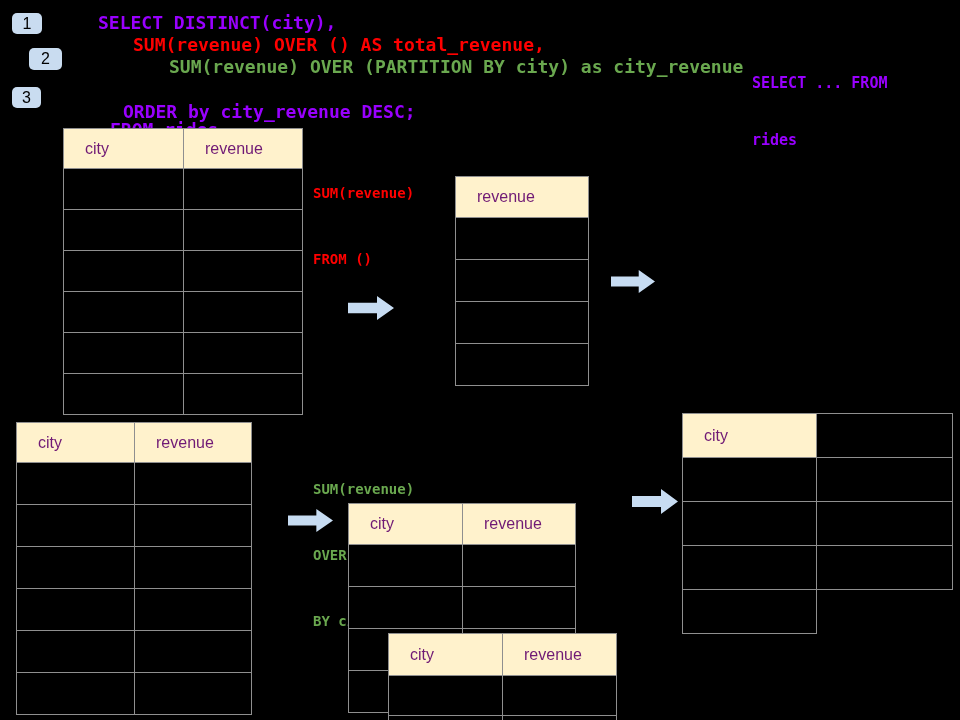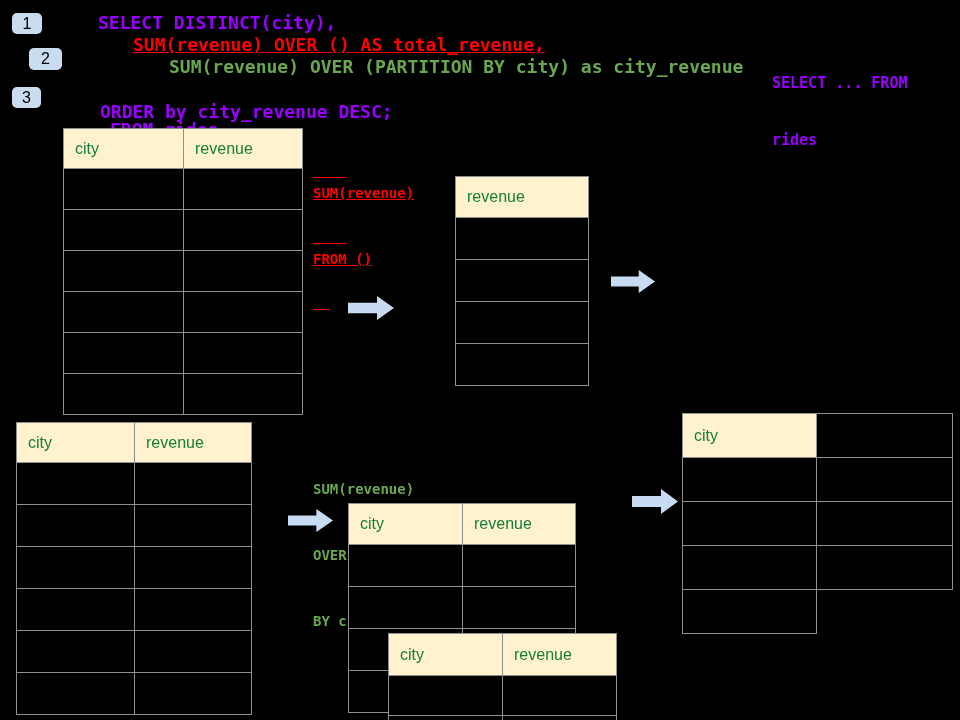--- a/index.html
+++ b/index.html
@@ -14,24 +14,24 @@
 
   
   .code {
     position: absolute;
     white-space: pre;
     font-family: "DejaVu Sans Mono", "Liberation Mono", monospace;
     font-weight: 700;
     font-size: 18px;
     line-height: 21px;
   }
-  .code-sm { font-size: 15px; line-height: 19px; margin-left: 20px; }
+  .code-sm { font-size: 15px; line-height: 19px; }
   .code-label { font-size: 14px; line-height: 22px; }
   .c-purple { color: var(--sql-purple, #9900ff); }
-  .c-red    { color: var(--sql-red, #ff0000); text-decoration: underline; }
+  .c-red    { color: var(--sql-red, #ff0000); }
   .c-green  { color: var(--sql-green, #6aa84f); margin-left: 36px; }
 
   
   .badge {
     position: absolute;
     background: var(--badge-blue, #c9dcf0);
     border-radius: 5px;
     color: #000;
     font-size: 16px;
     display: flex;
@@ -46,25 +46,25 @@
     background: #000;
     border-top: 1px solid var(--table-border, #8f8f8f);
     border-left: 1px solid var(--table-border, #8f8f8f);
   }
   .tbl .cell {
     border-right: 1px solid var(--table-border, #8f8f8f);
     border-bottom: 1px solid var(--table-border, #8f8f8f);
   }
   .tbl .head {
     background: var(--table-header-bg, #fff2cc);
-    color: #15803d;
+    color: #701a75;
     font-size: 16px;
     display: flex;
     align-items: center;
-    padding-left: 11px;
+    padding-left: 21px;
   }
 
   #tbl-rides-top        { left: 63px;  top: 128px; grid-template-columns: 120px 119px; grid-template-rows: 40px repeat(6, 41px); }
   #tbl-revenue-only     { left: 455px; top: 176px; grid-template-columns: 133px;       grid-template-rows: 41px repeat(4, 42px); }
   #tbl-rides-bottom     { left: 16px;  top: 422px; grid-template-columns: 118px 117px; grid-template-rows: 40px repeat(6, 42px); }
   #tbl-partition-1      { left: 348px; top: 503px; grid-template-columns: 114px 113px; grid-template-rows: 41px repeat(4, 42px); }
   #tbl-partition-2      { left: 388px; top: 633px; grid-template-columns: 114px 114px; grid-template-rows: 42px repeat(2, 40px); z-index: 3; }
   #tbl-result           { left: 682px; top: 413px; grid-template-columns: 134px 136px; grid-template-rows: 44px repeat(4, 44px); }
 
   
@@ -81,21 +81,21 @@
   
   #badge-1 { left: 12px; top: 13px; width: 30px; height: 21px; }
   #badge-2 { left: 29px; top: 48px; width: 33px; height: 22px; }
   #badge-3 { left: 12px; top: 87px; width: 29px; height: 21px; }
 
   
   #sql-line-1 { left: 88px;  top: 12px; margin-left: 10px; }
   #sql-line-2 { left: 133px; top: 34px; }
   #sql-line-3 { left: 133px; top: 56px; }
   #sql-line-4 { left: 110px; top: 79px; margin-top: 40px; }
-  #sql-line-5 { left: 100px; top: 101px; }
+  #sql-line-5 { left: 123px; top: 101px; }
 
   #side-note  { left: 752px; top: 36px; }
   #label-total     { left: 313px; top: 138px; }
   #label-partition { left: 277px; top: 434px; }
 </style>
 </head>
 <body>
 
 <div id="canvas">
 

